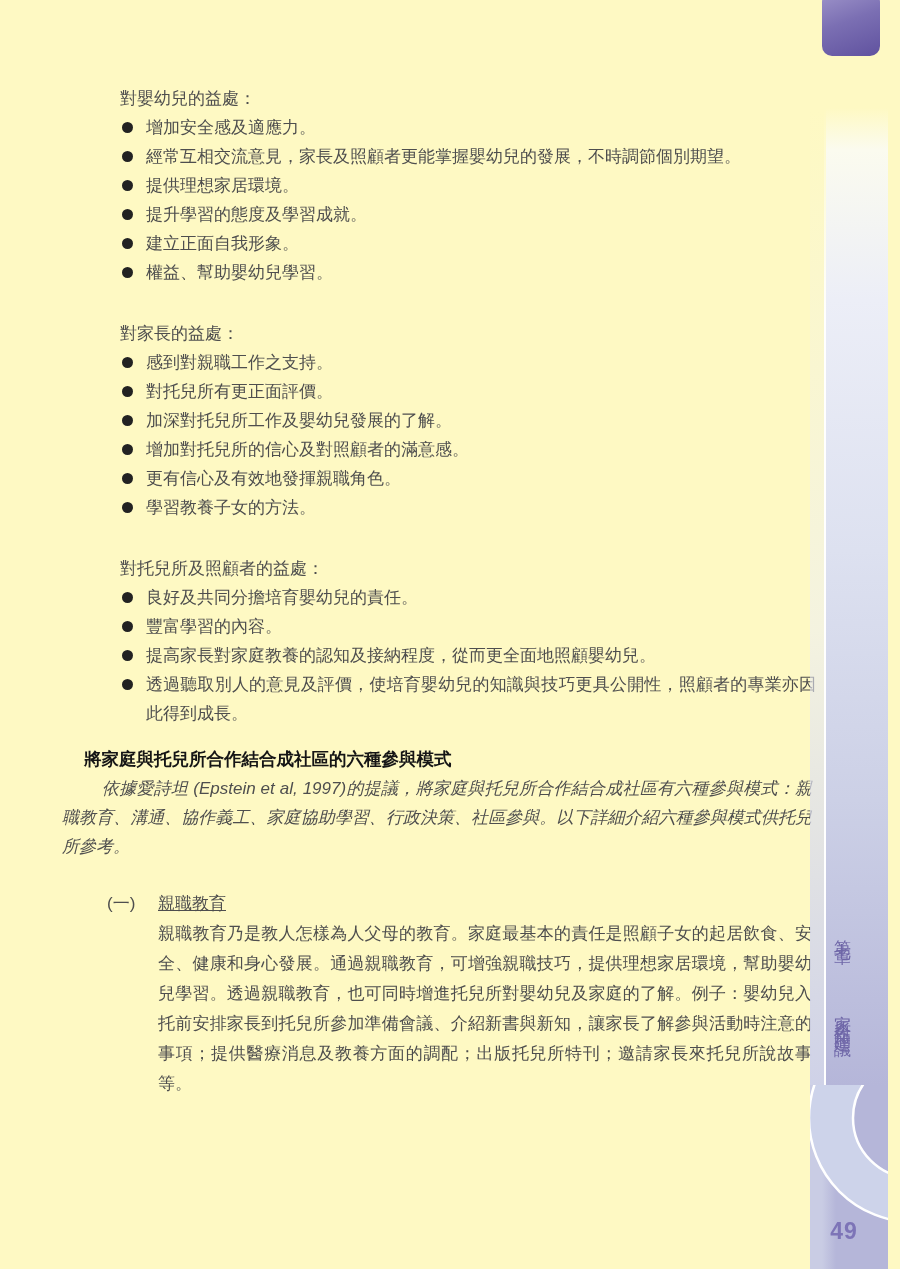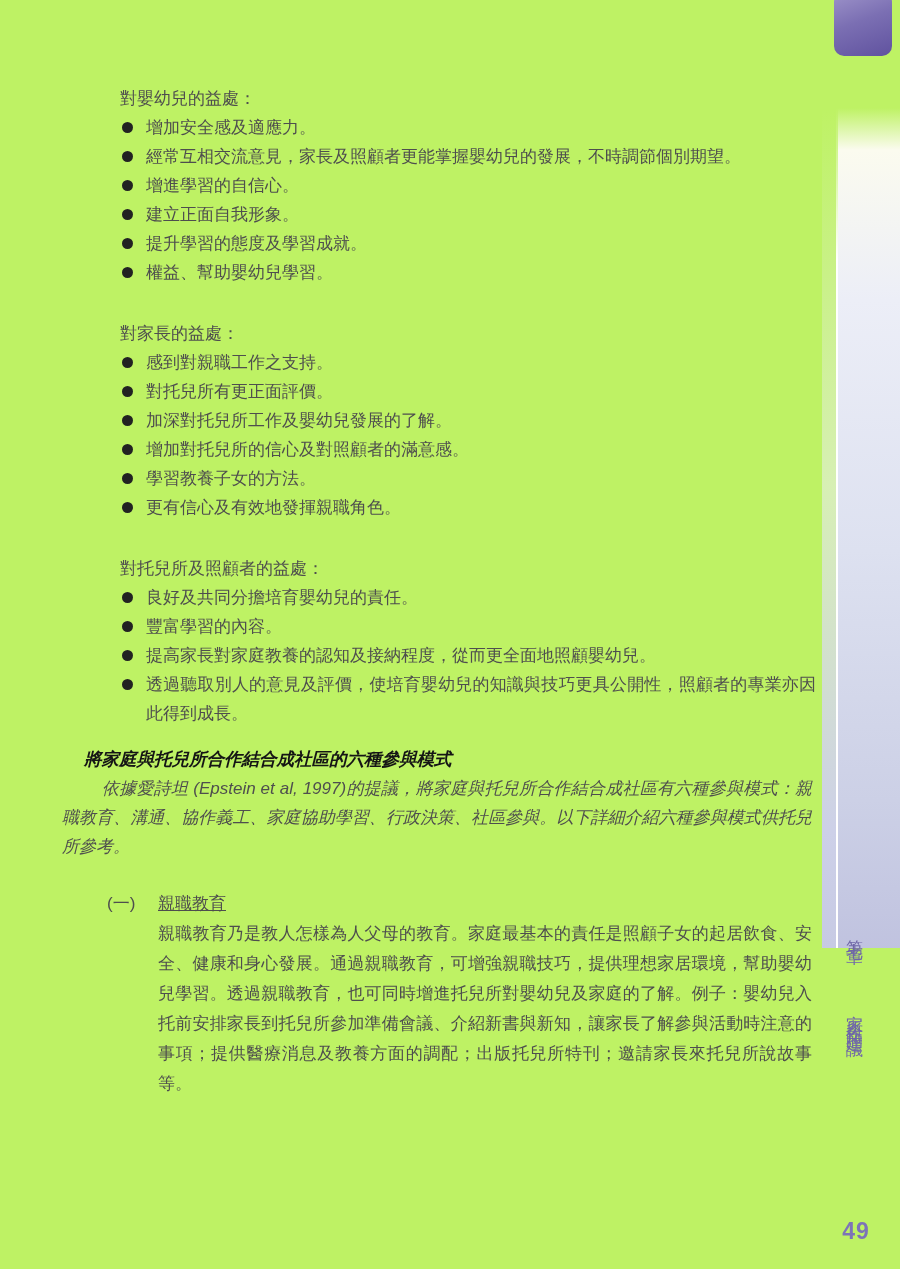--- a/index.html
+++ b/index.html
@@ -1,45 +1,45 @@
 <!DOCTYPE html>
 <html><head>
 <meta charset="utf-8">
 <style>
   html,body{margin:0;padding:0;}
   body{
     width:900px;height:1269px;background:#ffffff;position:relative;overflow:hidden;
     font-family:"Liberation Sans","DejaVu Sans",sans-serif;
     -webkit-font-smoothing:antialiased;
   }
-  .page{position:absolute;inset:0;background:#bef264;}
+  .page{position:absolute;inset:0;background:#fef9c3;}
 
   
   .sections-wrap{position:absolute;left:120px;top:84px;width:696px;color:#4e4e4e;font-size:17px;}
   .sec{margin:0 0 32px 0;}
   .sec:last-child{margin-bottom:16px;}
   .sec-heading{line-height:29px;}
   .bullet-row{display:flex;line-height:29px;}
   .dot{flex:0 0 11px;width:11px;height:11px;border-radius:50%;background:#222;margin:9px 13px 0 2px;}
   .bullet-text{flex:1;text-align:justify;}
 
   
   .subsection{position:absolute;left:62px;top:744px;width:750px;color:#4e4e4e;font-size:17px;}
-  .bold-heading{font-weight:bold;color:#151515;font-size:17.5px;line-height:30px;padding-left:22px;font-style:italic;}
+  .bold-heading{font-weight:bold;color:#151515;font-size:17.5px;line-height:30px;padding-left:22px;}
   .para{margin:0;text-align:justify;text-indent:40px;line-height:29px;font-style:italic;}
 
   
   .numbered{position:absolute;left:107px;top:889px;width:705px;display:flex;color:#4e4e4e;font-size:17px;}
   .num-label{flex:0 0 51px;line-height:30px;}
   .num-body{flex:1;}
   .num-title{line-height:30px;text-decoration:underline;}
   .num-para{margin:0;text-align:justify;line-height:30px;}
 
   
-  .sidebar{position:absolute;right:0;top:0;width:78px;height:948px;}
+  .sidebar{position:absolute;right:12px;top:0;width:78px;height:1269px;}
   .strip{position:absolute;left:16px;right:0;top:0;bottom:0;
     background:linear-gradient(to bottom,
       rgba(255,255,255,0) 0px, rgba(255,255,255,0) 108px,
       #fbfbef 150px, #eceef7 300px, #dde1f0 550px,
       #ccd0e6 800px, #bcbedd 1000px, #b5b6d9 1085px, #b5b6d9 100%);}
   .strip-edge{position:absolute;left:0;width:14px;top:108px;bottom:0;
     background:linear-gradient(to bottom, rgba(255,255,255,0) 0%, rgba(236,238,247,.55) 45%, #cdd0e8 86%, #c7cae4 100%);}
   .strip-line{position:absolute;left:14px;width:2px;top:108px;bottom:0;
     background:linear-gradient(to bottom, rgba(255,255,255,0) 0%, #ffffff 18%, #ffffff 100%);}
   .chapter-tab{position:absolute;left:12px;top:-8px;width:58px;height:64px;border-radius:10px;
@@ -66,29 +66,29 @@
       <div class="bullet-row">
           <span class="dot"></span>
           <span class="bullet-text">增加安全感及適應力。</span>
         </div>
       <div class="bullet-row">
           <span class="dot"></span>
           <span class="bullet-text">經常互相交流意見，家長及照顧者更能掌握嬰幼兒的發展，不時調節個別期望。</span>
         </div>
       <div class="bullet-row">
           <span class="dot"></span>
-          <span class="bullet-text">增進學習的自信心。</span>
+          <span class="bullet-text">提供理想家居環境。</span>
+        </div>
+      <div class="bullet-row">
+          <span class="dot"></span>
+          <span class="bullet-text">提升學習的態度及學習成就。</span>
         </div>
       <div class="bullet-row">
           <span class="dot"></span>
           <span class="bullet-text">建立正面自我形象。</span>
-        </div>
-      <div class="bullet-row">
-          <span class="dot"></span>
-          <span class="bullet-text">提升學習的態度及學習成就。</span>
         </div>
       <div class="bullet-row">
           <span class="dot"></span>
           <span class="bullet-text">權益、幫助嬰幼兒學習。</span>
         </div>
     </section>
 
     <section class="sec">
       <div class="sec-heading">對家長的益處：</div>
       <div class="bullet-row">
@@ -102,25 +102,25 @@
       <div class="bullet-row">
           <span class="dot"></span>
           <span class="bullet-text">加深對托兒所工作及嬰幼兒發展的了解。</span>
         </div>
       <div class="bullet-row">
           <span class="dot"></span>
           <span class="bullet-text">增加對托兒所的信心及對照顧者的滿意感。</span>
         </div>
       <div class="bullet-row">
           <span class="dot"></span>
-          <span class="bullet-text">學習教養子女的方法。</span>
+          <span class="bullet-text">更有信心及有效地發揮親職角色。</span>
         </div>
       <div class="bullet-row">
           <span class="dot"></span>
-          <span class="bullet-text">更有信心及有效地發揮親職角色。</span>
+          <span class="bullet-text">學習教養子女的方法。</span>
         </div>
     </section>
 
     <section class="sec">
       <div class="sec-heading">對托兒所及照顧者的益處：</div>
       <div class="bullet-row">
           <span class="dot"></span>
           <span class="bullet-text">良好及共同分擔培育嬰幼兒的責任。</span>
         </div>
       <div class="bullet-row">

